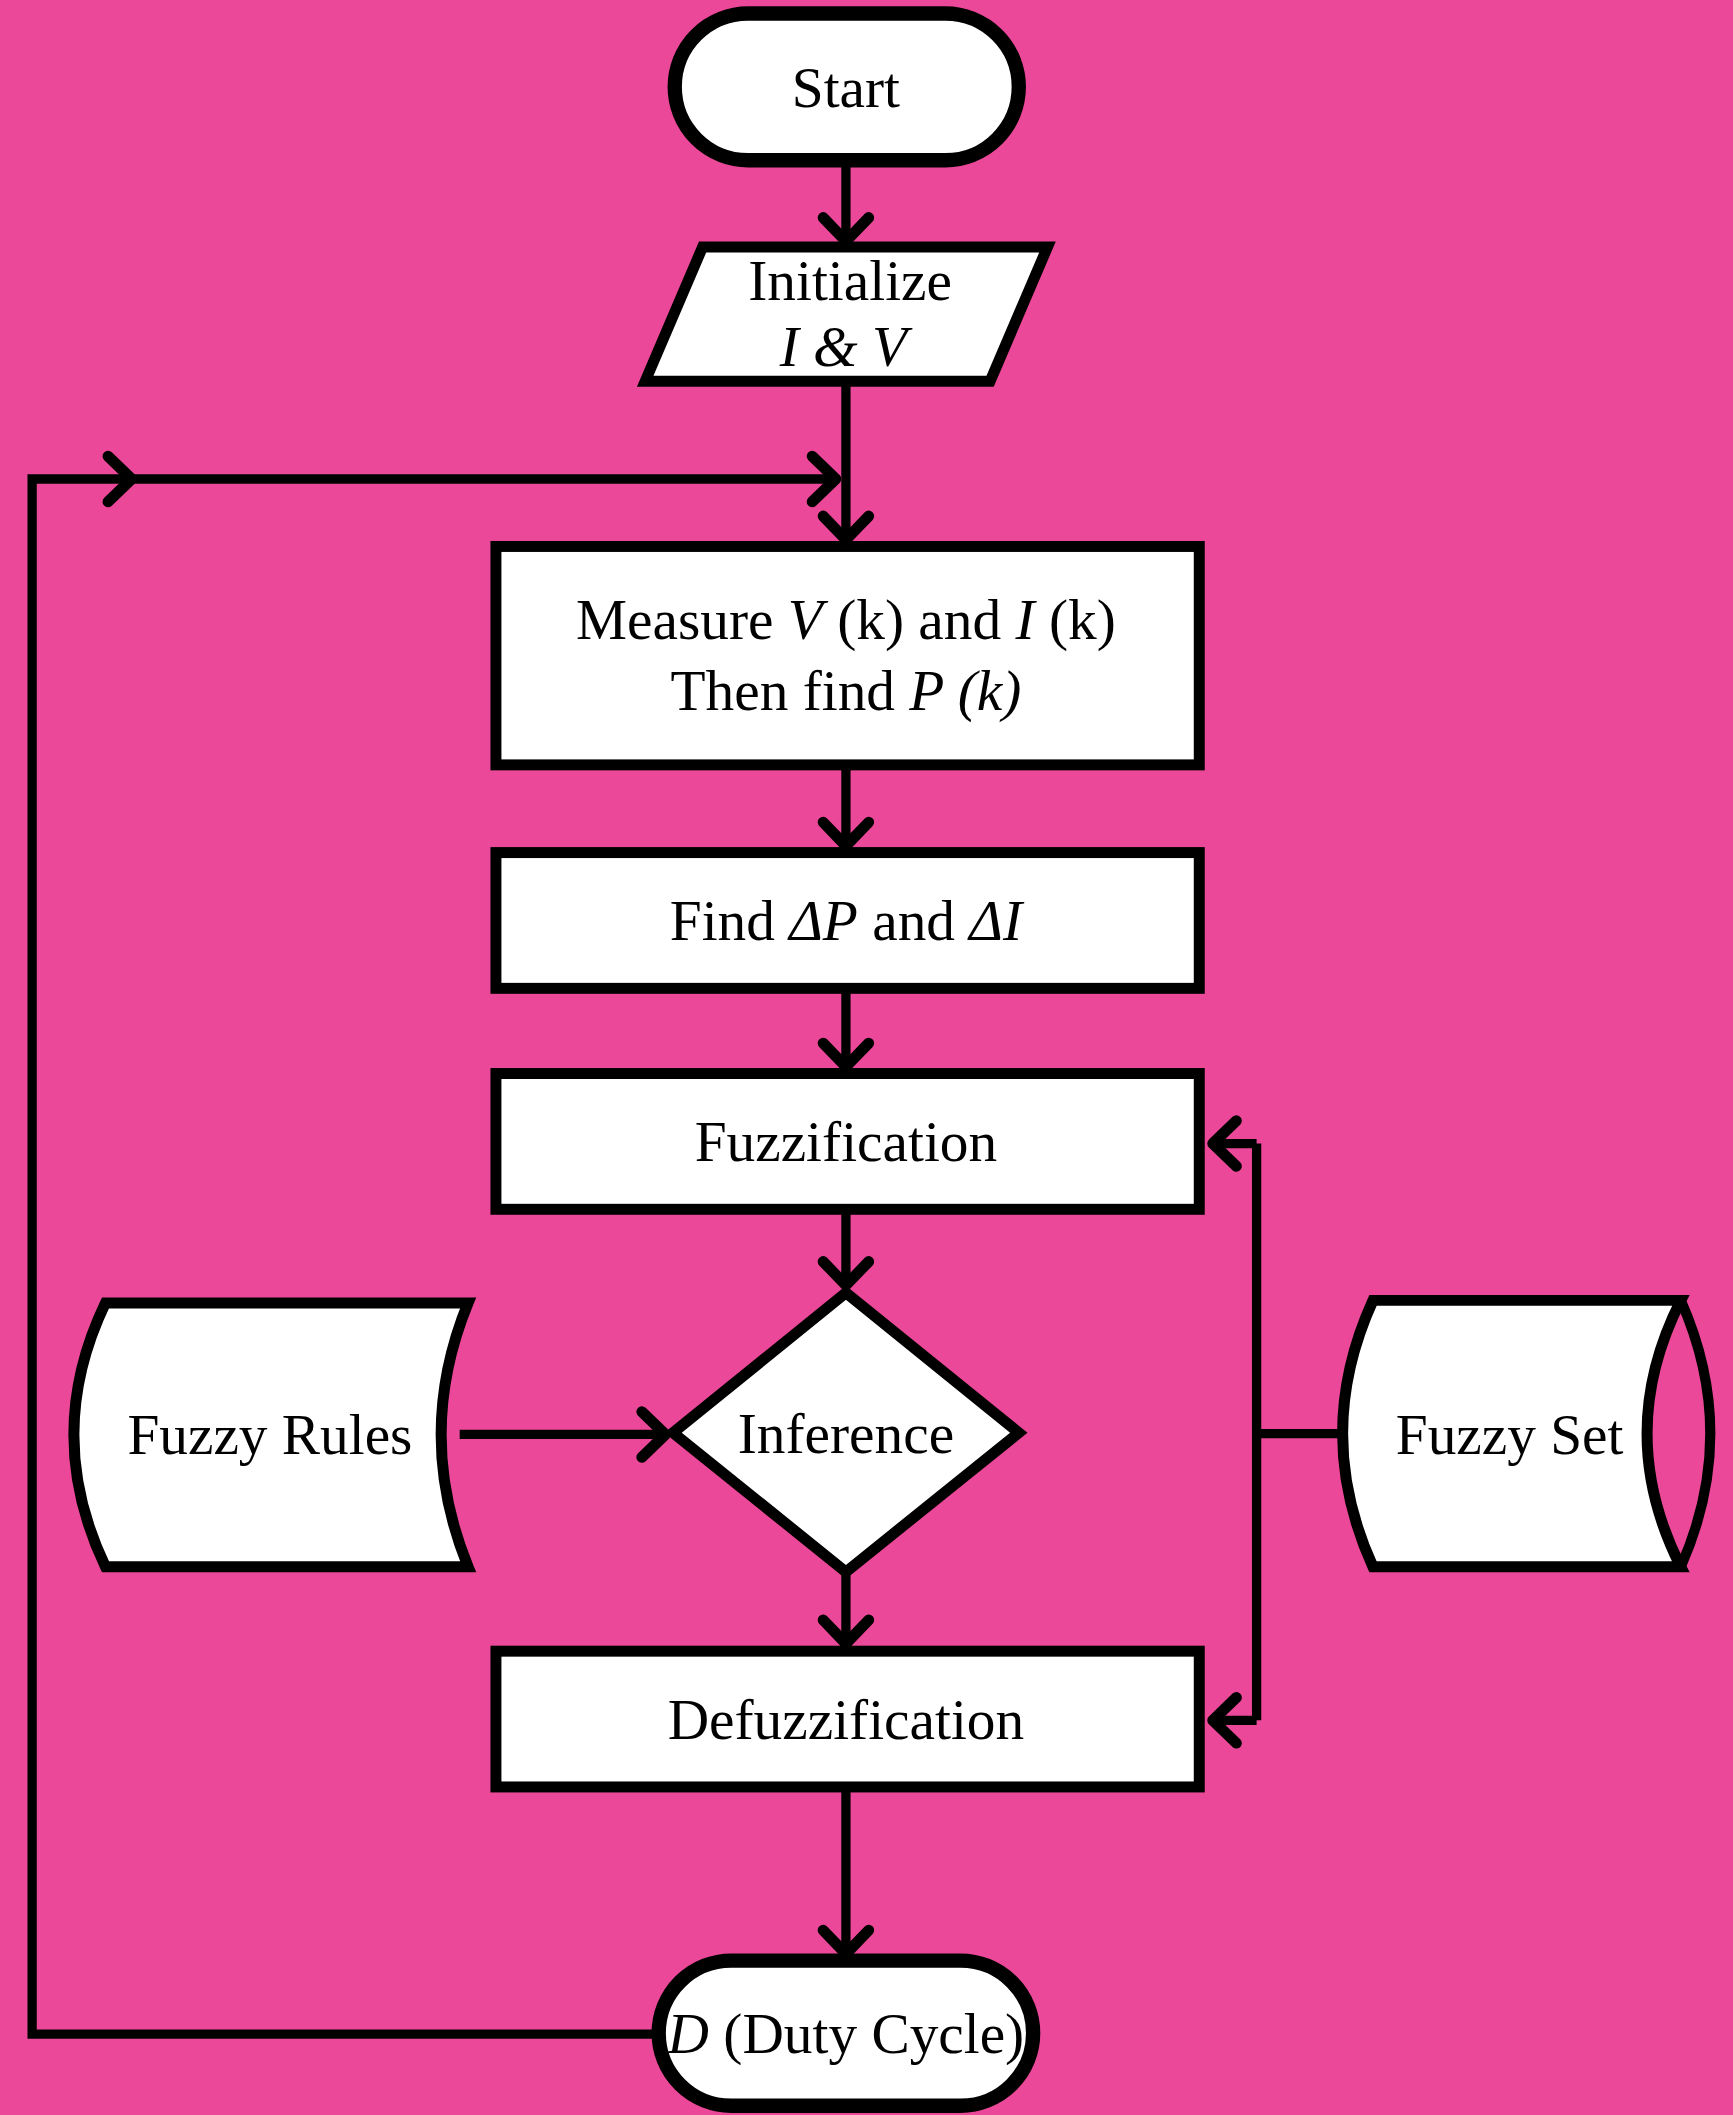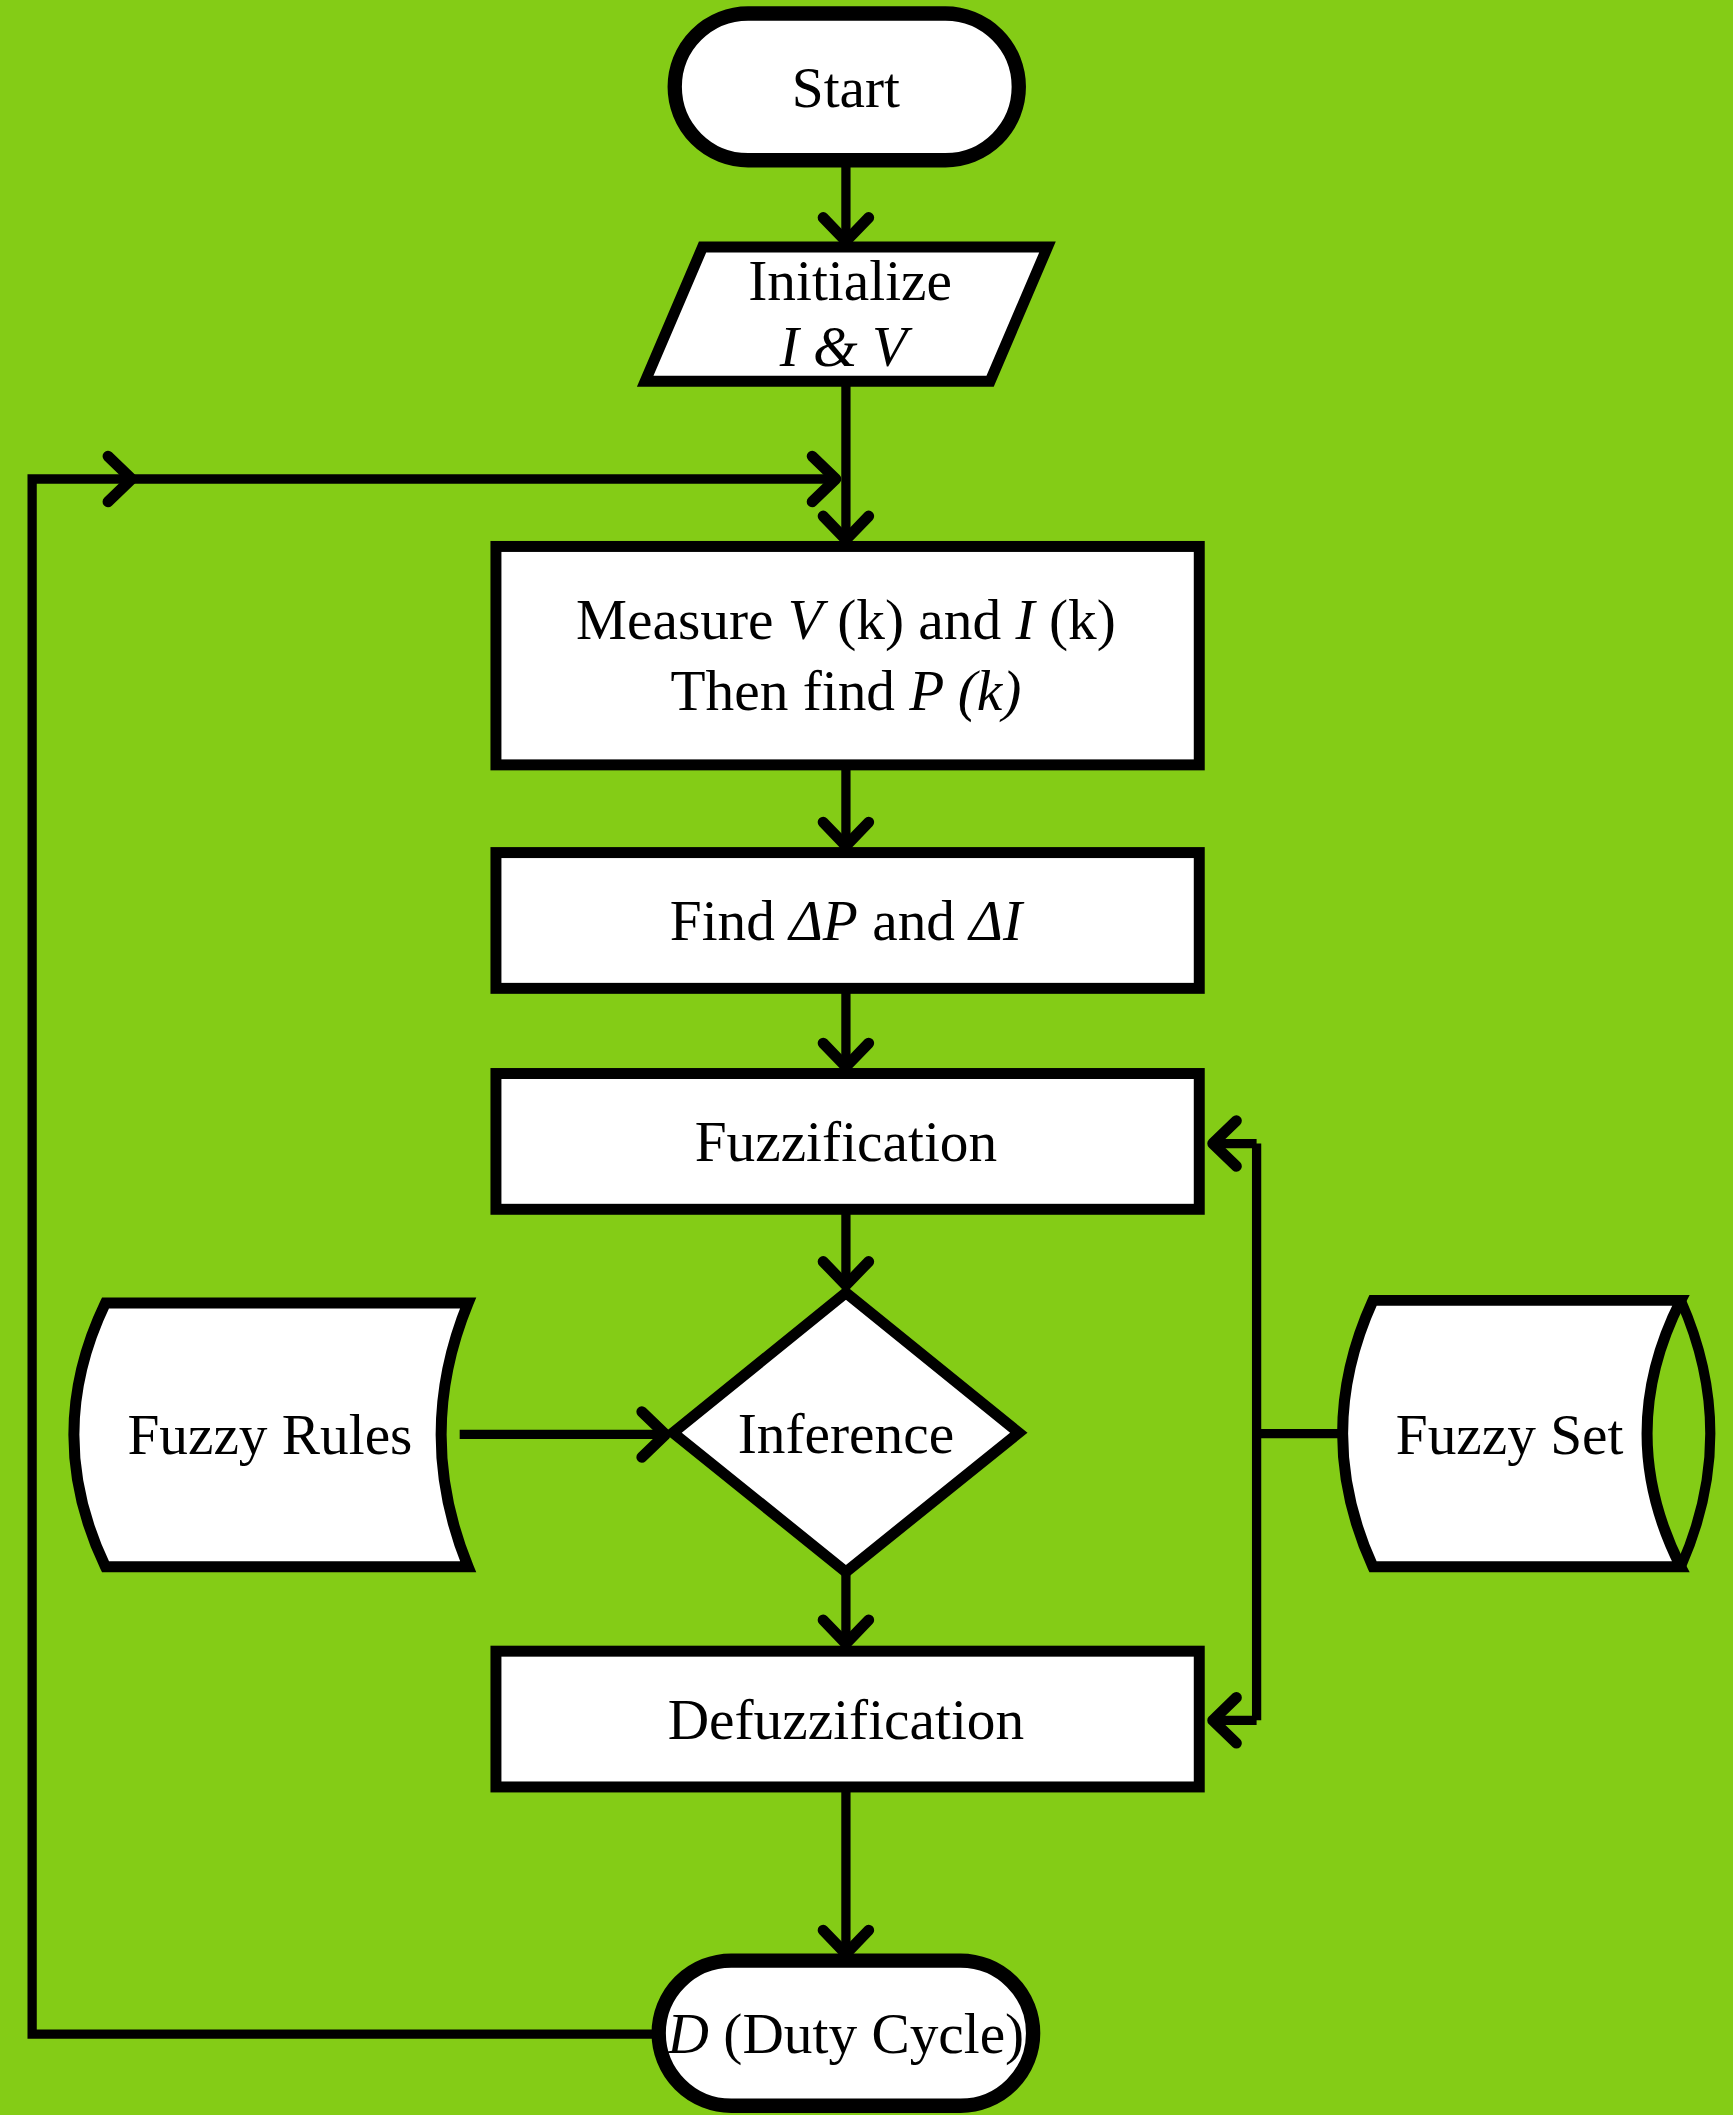--- a/index.html
+++ b/index.html
@@ -3,21 +3,21 @@
 <meta charset="utf-8">
 <style>
   html, body {
     margin: 0;
     padding: 0;
     background: #ffffff;
   }
   .canvas-wrap {
     width: 1734px;
     height: 2115px;
-    background: #84cc16;
+    background: #ec4899;
   }
   .shape {
     fill: #ffffff;
     stroke: #000000;
     stroke-width: 13;
     stroke-linejoin: miter;
   }
   .shape-heavy {
     stroke-width: 17;
   }

